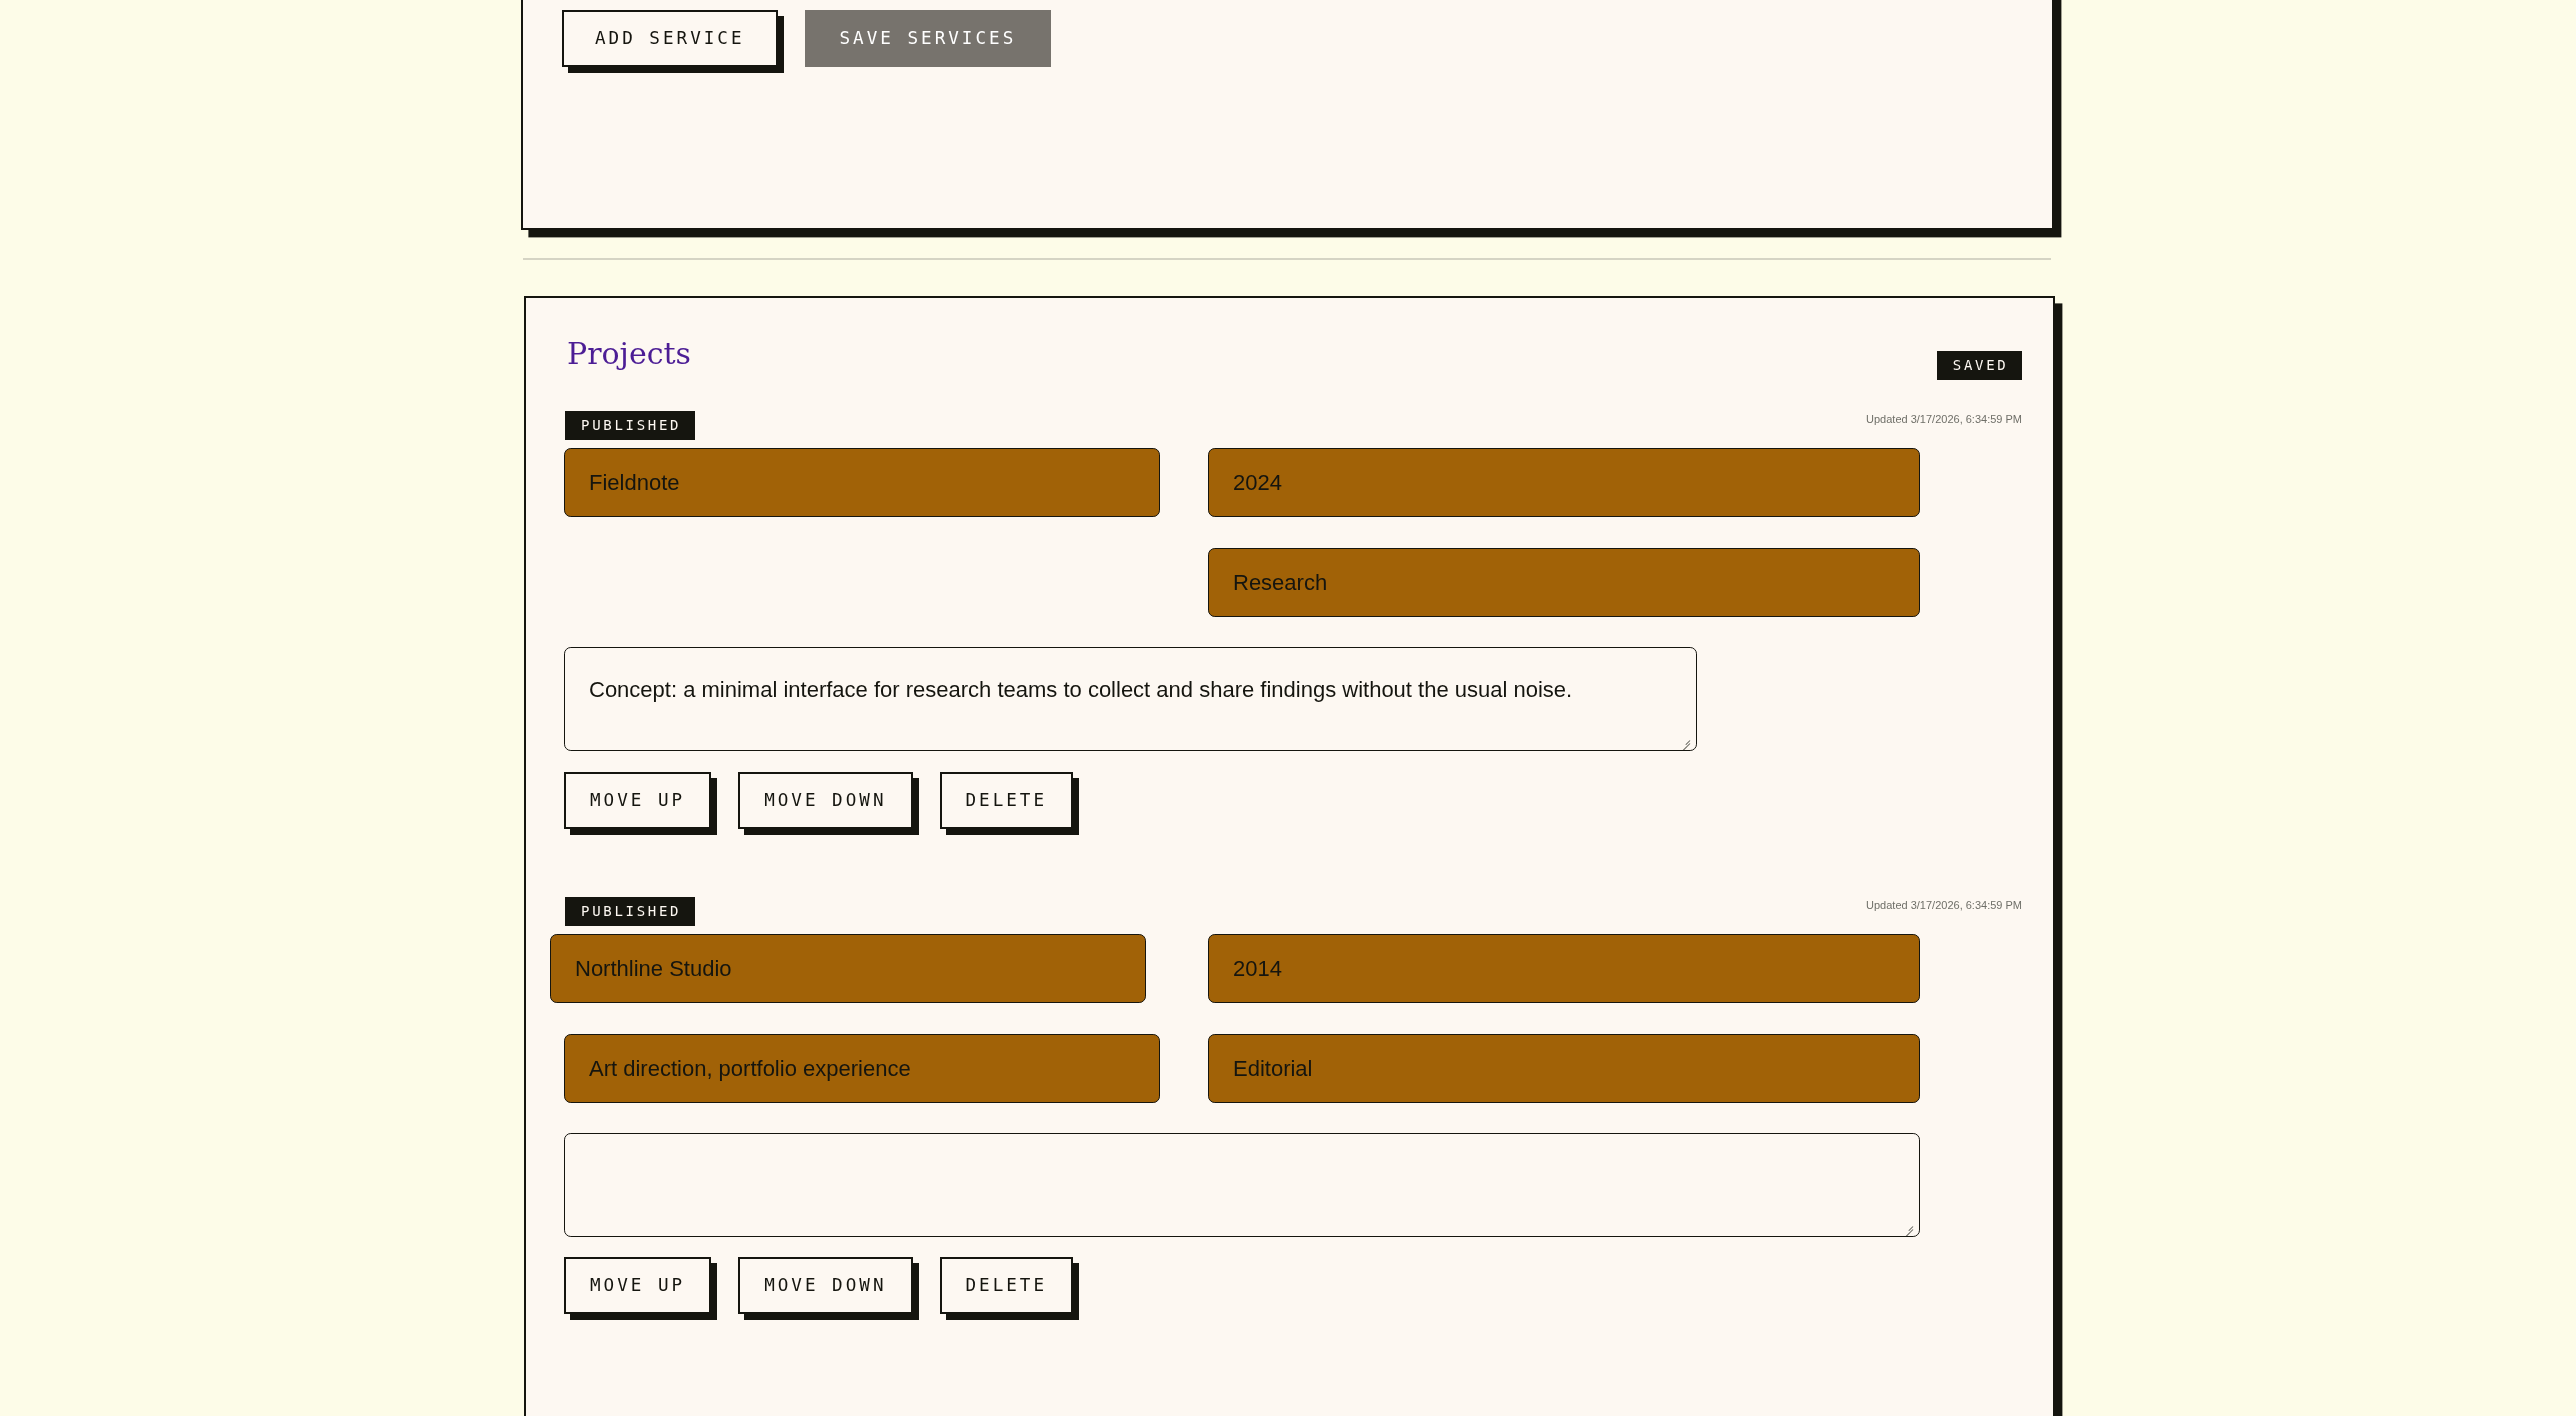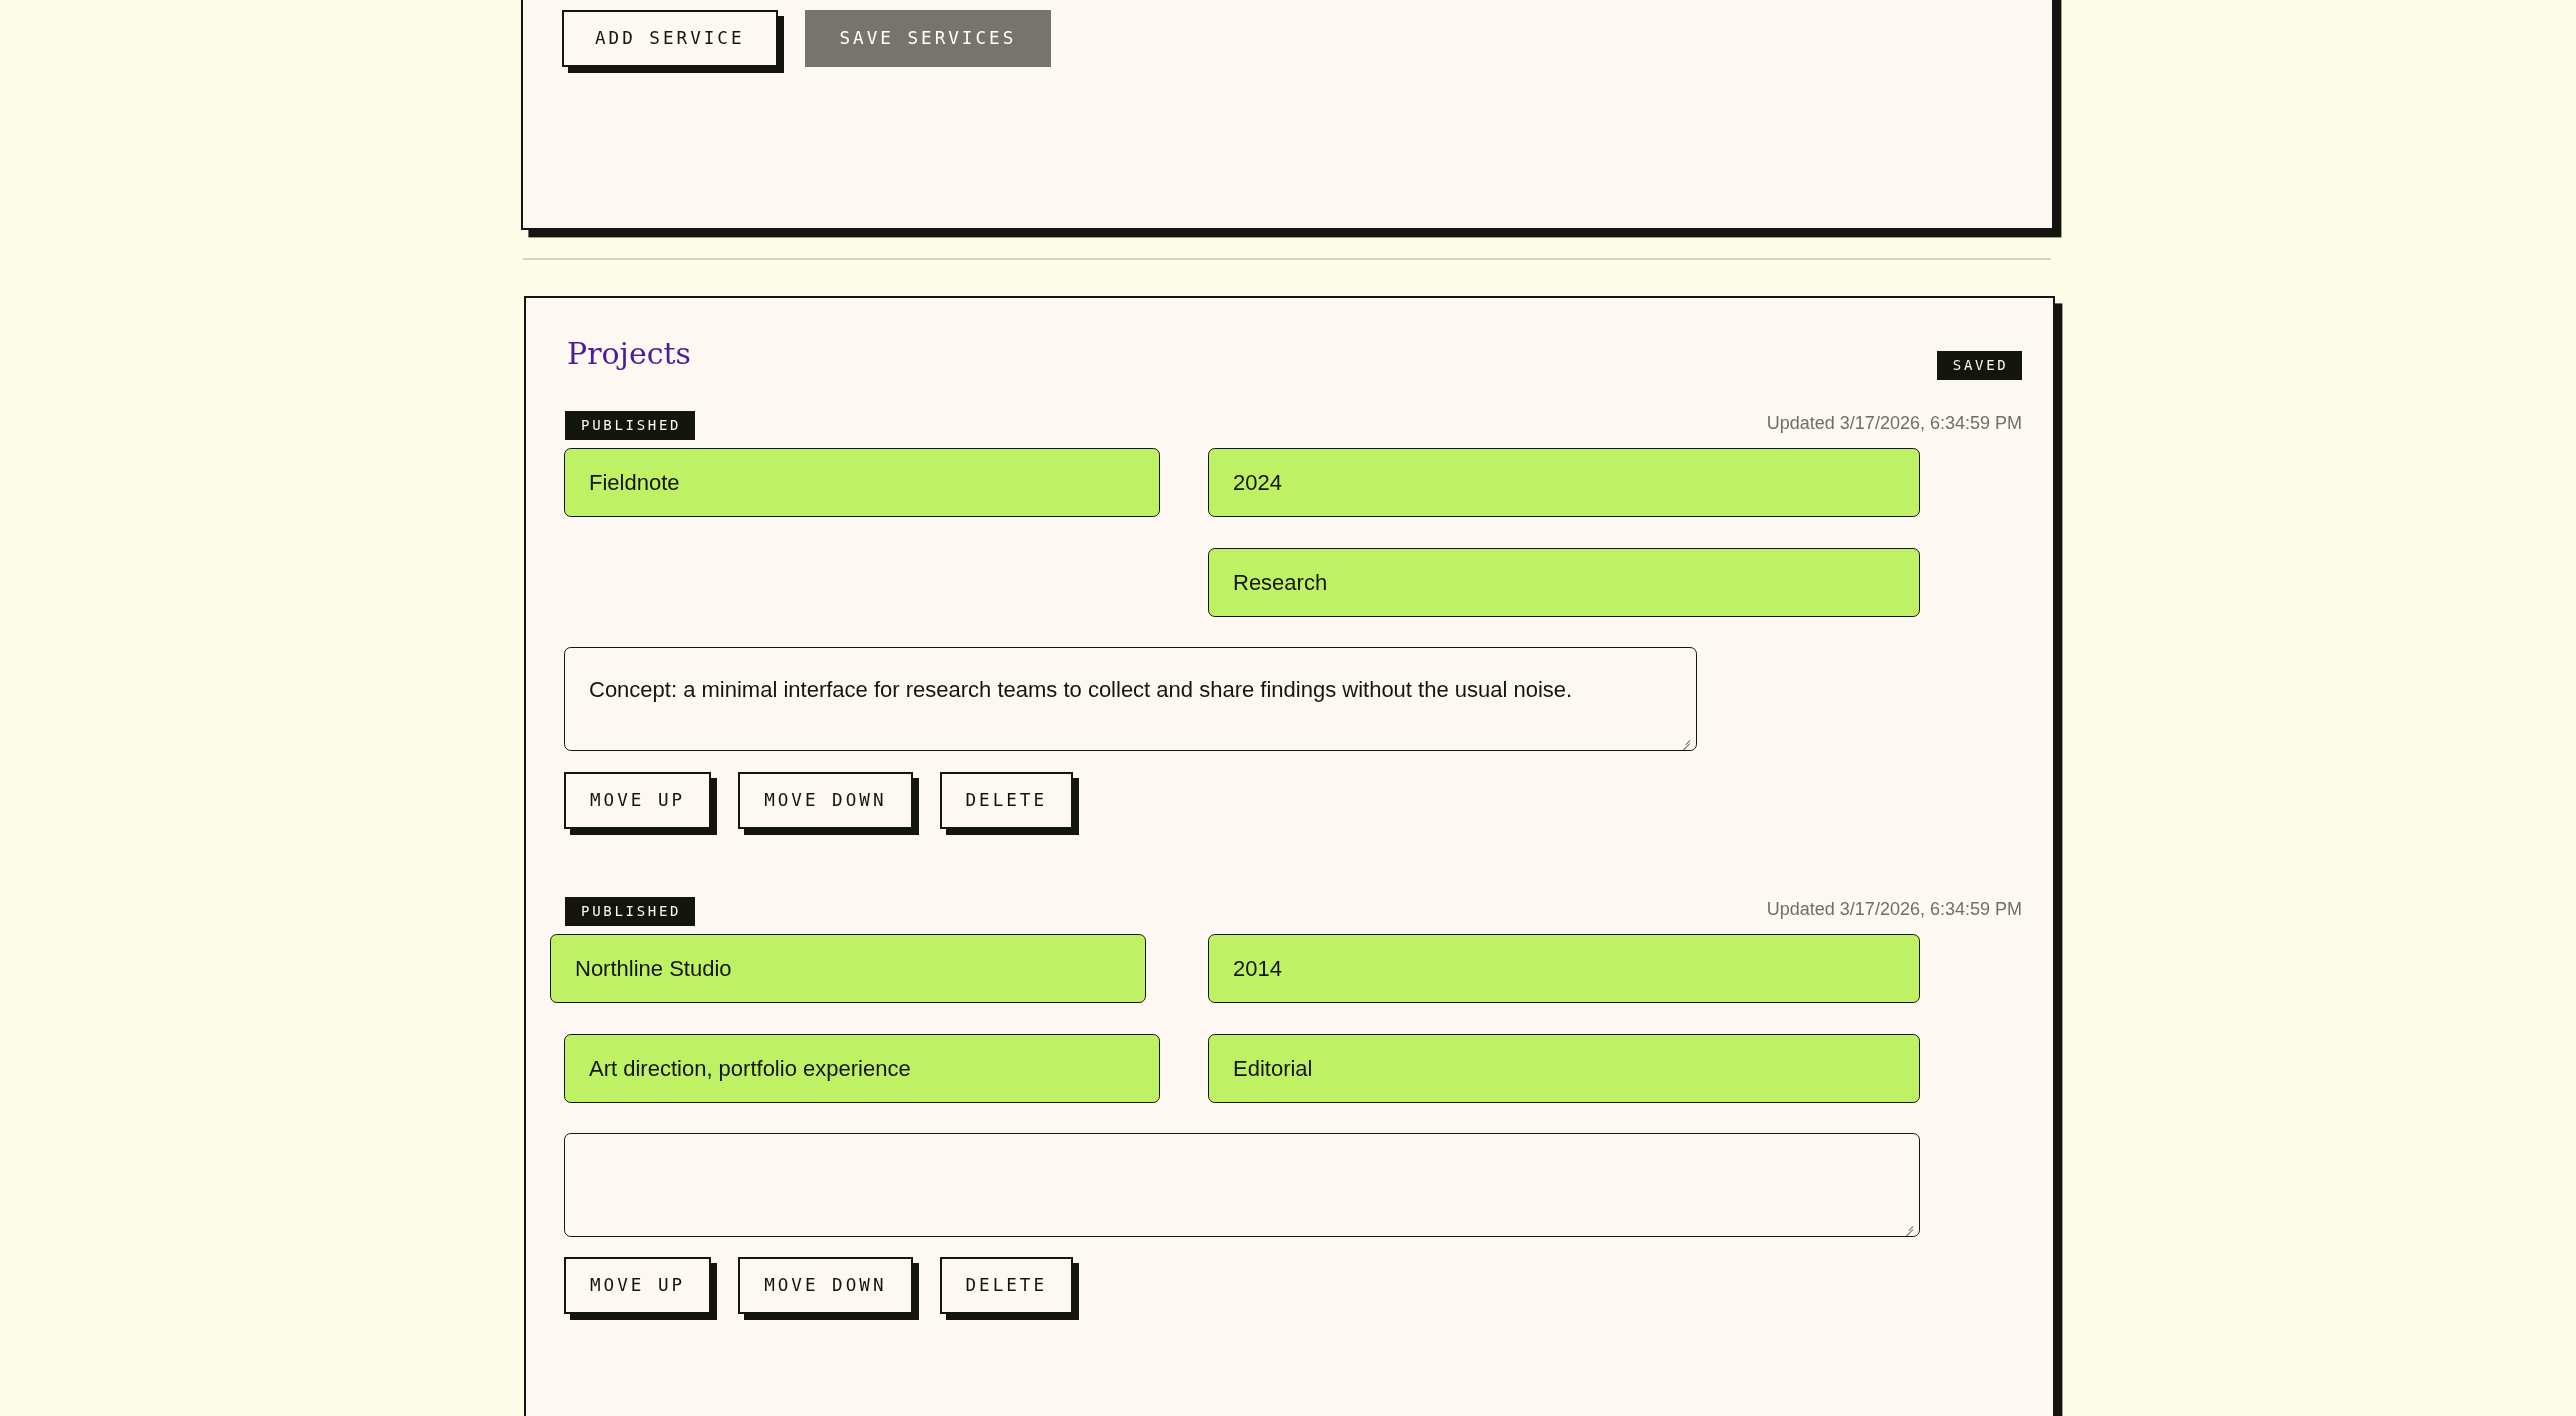--- a/index.html
+++ b/index.html
@@ -129,29 +129,29 @@
     color: #fdf8f2;
     font-family: "DejaVu Sans Mono", "Liberation Mono", monospace;
     font-size: 14px;
     letter-spacing: 2.7px;
     padding: 7.4px 13.5px 7.4px 16px;
     line-height: 1;
   }
   .updated-text {
     position: absolute;
     font-family: "Liberation Sans", sans-serif;
-    font-size: 18px;
+    font-size: 11px;
     color: #6f6f68;
     white-space: nowrap;
   }
 
   
   .field {
     position: absolute;
-    background: #bef264;
+    background: #a16207;
     border: 1.7px solid #15150f;
     border-radius: 6.8px;
     box-sizing: border-box;
     font-family: "Liberation Sans", sans-serif;
     font-size: 22px;
     color: #15150f;
     padding: 0 24px;
     display: flex;
     align-items: center;
     outline: none;

